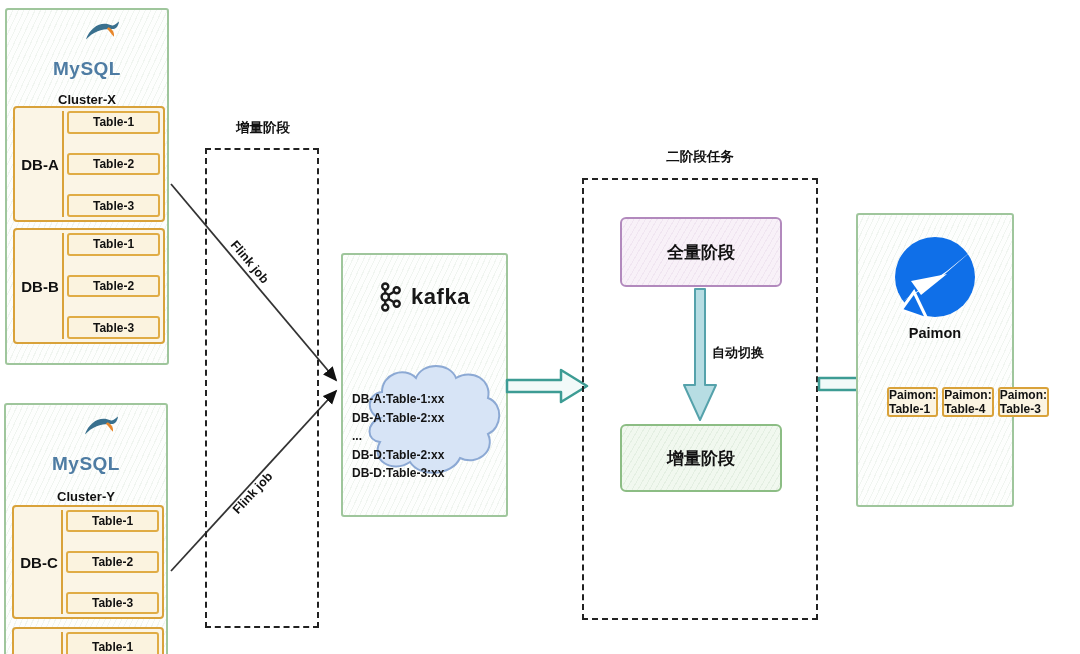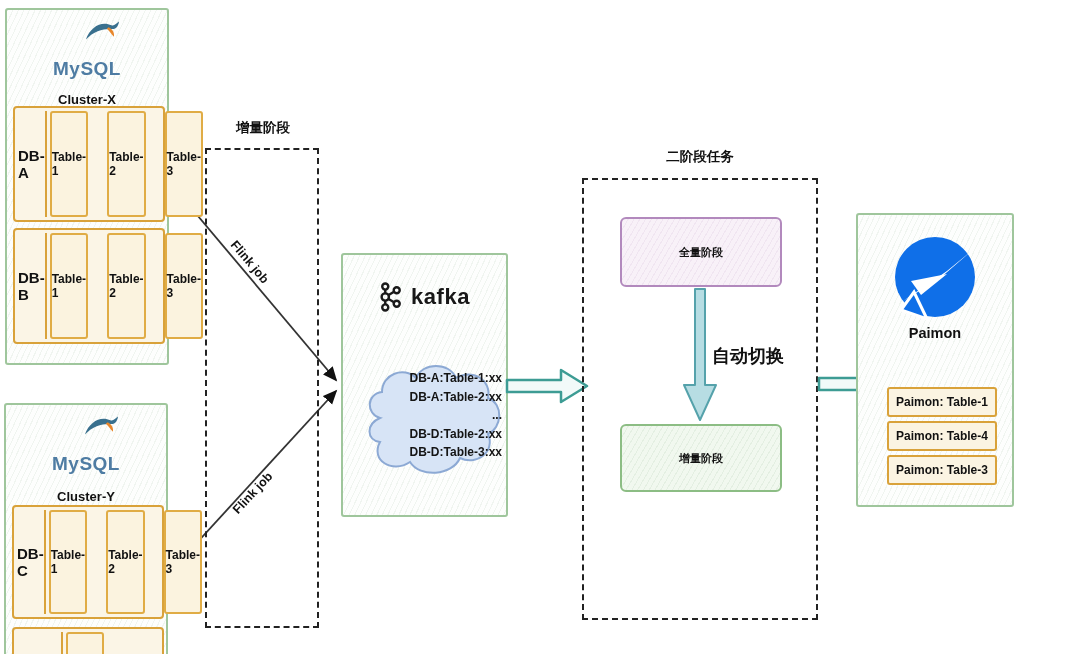--- a/index.html
+++ b/index.html
@@ -36,21 +36,21 @@
   .db-group {
     position:absolute; left:6px; width:152px; box-sizing:border-box;
     border:2px solid #d9a23a; border-radius:4px; background:#fbf5e6;
     display:flex; padding:3px;
   }
   .db-label {
     width:44px; display:flex; align-items:center; justify-content:center;
     font-weight:bold; font-size:15px; border-right:2px solid #d9a23a;
     margin-right:3px;
   }
-  .db-tables { flex:1; display:flex; gap:19px; }
+  .db-tables { flex:1; display:flex; flex-direction:column; gap:19px; }
   .tbl-row {
     flex:1; box-sizing:border-box; border:2px solid #e0ac45; border-radius:3px;
     background:#fbf3df; display:flex; align-items:center; justify-content:center;
     font-weight:bold; font-size:12px;
   }
   
   .dashed { position:absolute; box-sizing:border-box; border:2.5px dashed #222; background:transparent; }
   #stage1-box { left:205px; top:148px; width:114px; height:480px; }
   #stage2-box { left:582px; top:178px; width:236px; height:442px; }
   .stage-title { position:absolute; text-align:center; font-weight:bold; font-size:13.5px; }
@@ -62,53 +62,53 @@
   #flink-bottom { left:227px; top:486px; transform:rotate(-47deg); }
 
   .connectors { position:absolute; left:0; top:0; pointer-events:none; }
 
   .kafka-logo { position:absolute; left:0; right:0; top:26px;
     display:flex; align-items:center; justify-content:center; gap:7px; }
   .kafka-text { font-size:22px; font-weight:bold; letter-spacing:.5px; color:#171717; }
 
   #cloud { position:absolute; left:9px; top:95px; width:150px; height:138px; }
   .cloud-text {
-    position:absolute; left:0; right:0; top:19px; text-align:right;
+    position:absolute; left:0; right:0; top:40px; text-align:left;
     font-weight:bold; font-size:12px; line-height:18.5px; color:#141414;
   }
 
   .hollow-arrow { position:absolute; }
   #harrow1 { left:505px; top:365px; }
   #harrow2 { left:817px; top:362px; }
 
   .phase-box {
     position:absolute; box-sizing:border-box; border-radius:6px;
     display:flex; align-items:center; justify-content:center;
-    font-weight:bold; font-size:11px;
+    font-weight:bold; font-size:17px;
   }
   #full-phase {
     left:620px; top:217px; width:162px; height:70px;
     border:2px solid #b289bd; background-color:#f8f1f8;
     background-image:repeating-linear-gradient(120deg,
       rgba(160,110,170,0.09) 0 1px, transparent 1px 5px);
   }
   #incr-phase {
     left:620px; top:424px; width:162px; height:68px;
     border:2px solid #8cbd84; background-color:#f1f8ef;
     background-image:repeating-linear-gradient(120deg,
       rgba(110,160,110,0.10) 0 1px, transparent 1px 5px);
   }
   #big-arrow { position:absolute; left:678px; top:287px; }
-  #switch-label { position:absolute; left:712px; top:344px; font-size:18px; font-weight:600; }
+  #switch-label { position:absolute; left:712px; top:344px; font-size:13px; font-weight:600; }
 
   .paimon-logo { position:absolute; left:50%; top:20px; transform:translateX(-50%); }
   .paimon-name { position:absolute; left:0; right:0; top:110px; text-align:center;
     font-weight:bold; font-size:14.5px; }
   .paimon-tables { position:absolute; left:29px; top:172px; width:110px;
-    display:flex; flex-direction:column; gap:4px; }
+    display:flex; flex-direction:row; gap:4px; }
   .p-row {
     height:30px; box-sizing:border-box; border:2px solid #d9a23a; border-radius:3px;
     background:#fbf4e2; display:flex; align-items:center; justify-content:center;
     font-weight:bold; font-size:12px;
   }
 </style>
 </head>
 <body>
 
 <div id="stage">

